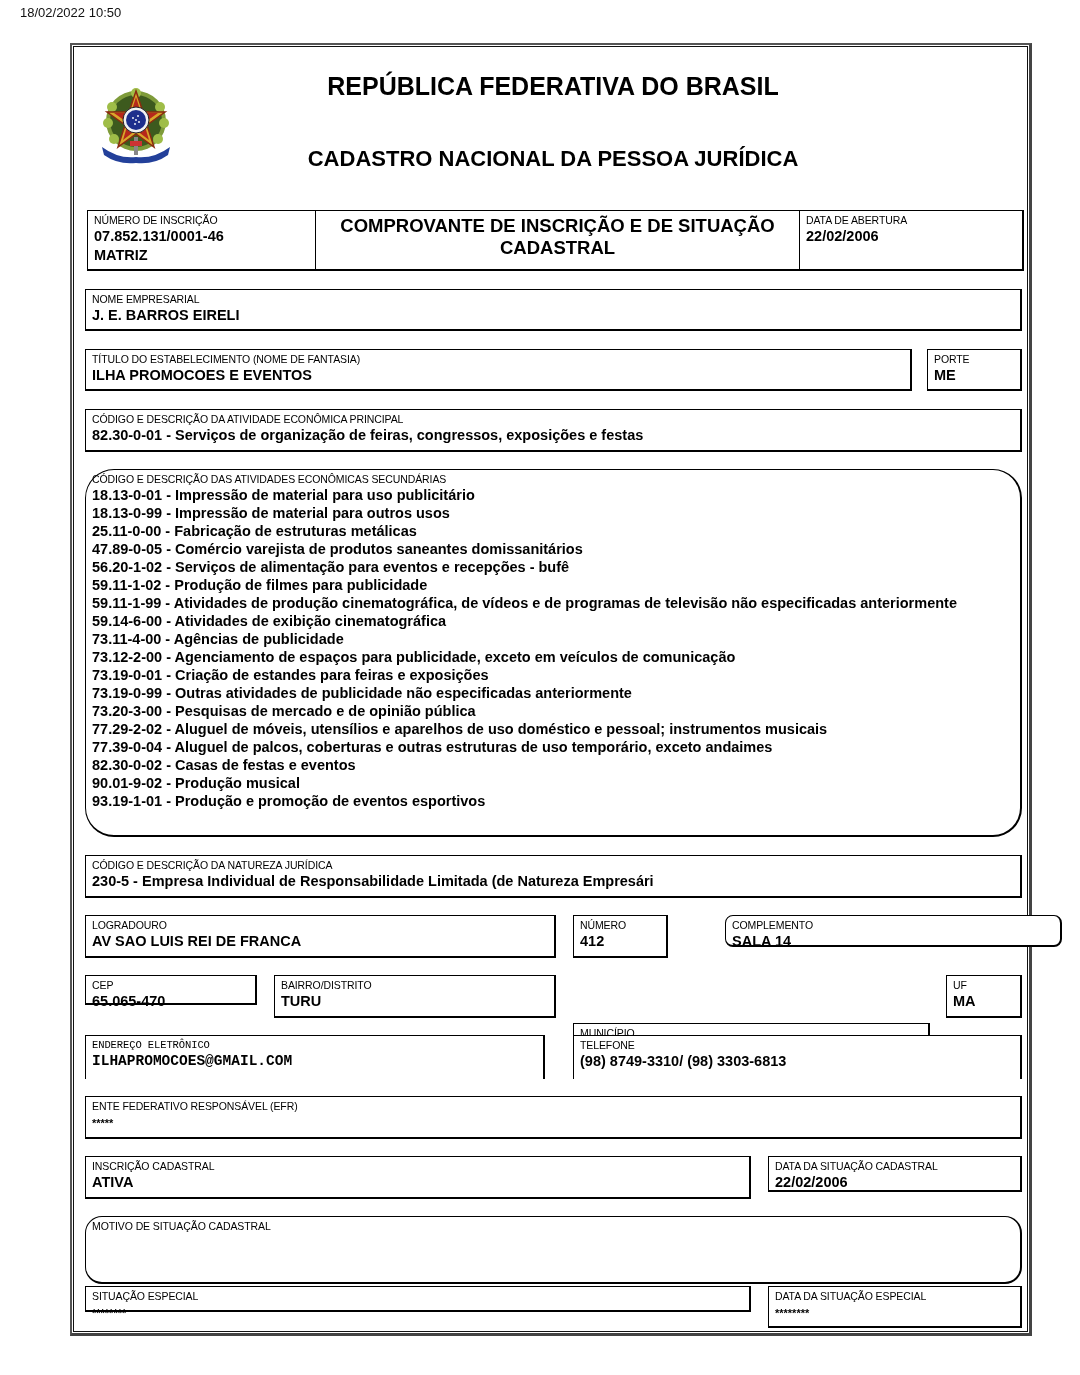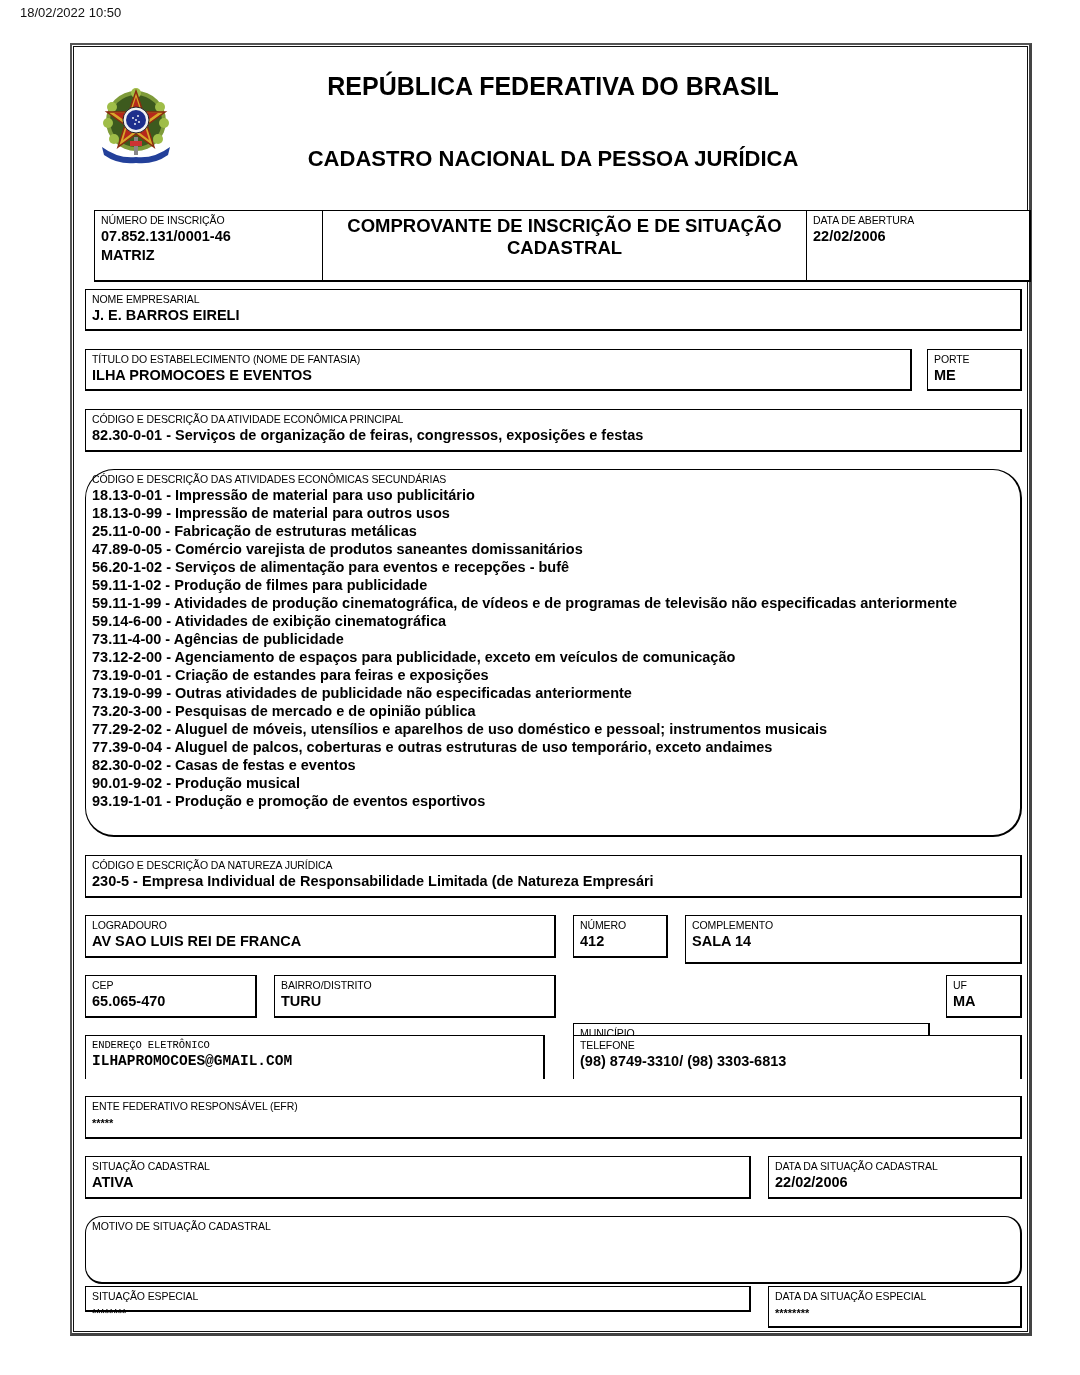--- a/index.html
+++ b/index.html
@@ -54,21 +54,21 @@
     </g>
     <rect x="36" y="52" width="4" height="18" fill="#888"></rect>
     <rect x="32" y="56" width="12" height="5" fill="#c33"></rect>
     <path d="M4 62 Q20 74 38 72 Q56 74 72 62 L70 70 Q56 80 38 78 Q20 80 6 70 Z" fill="#23409a"></path>
   </g>
 </svg>
 
 <div class="h1">REPÚBLICA FEDERATIVA DO BRASIL</div>
 <div class="h2">CADASTRO NACIONAL DA PESSOA JURÍDICA</div>
 
-<div class="box" style="left:94px; top:210px; width:937px; height:72px;padding-left:24px;">
+<div class="box" style="left:87px; top:210px; width:937px; height:61px;padding-left:24px;">
   <div style="position:absolute; left:0; top:0; width:227px; height:100%;">
     <div class="lbl">NÚMERO DE INSCRIÇÃO</div>
     <div class="val">07.852.131/0001-46</div>
     <div class="val" style="top:35px;">MATRIZ</div>
   </div>
   <div class="title-cell" style="left:227px; width:485px;">
     <div>COMPROVANTE DE INSCRIÇÃO E DE SITUAÇÃO</div>
     <div>CADASTRAL</div>
   </div>
   <div style="position:absolute; left:712px; top:0; right:0; height:100%;">
@@ -126,26 +126,26 @@
 </div>
 
 <div class="box" style="left:85px; top:915px; width:471px; height:43px;">
   <div class="lbl">LOGRADOURO</div>
   <div class="val">AV SAO LUIS REI DE FRANCA</div>
 </div>
 <div class="box" style="left:573px; top:915px; width:95px; height:43px;">
   <div class="lbl">NÚMERO</div>
   <div class="val">412</div>
 </div>
-<div class="box" style="left:685px; top:915px; width:337px; height:49px;">
+<div class="box" style="left:725px; top:915px; width:337px; height:32px;border-radius:8px;">
   <div class="lbl">COMPLEMENTO</div>
   <div class="val">SALA 14</div>
 </div>
 
-<div class="box" style="left:85px; top:975px; width:172px; height:43px;">
+<div class="box" style="left:85px; top:975px; width:172px; height:30px;">
   <div class="lbl">CEP</div>
   <div class="val">65.065-470</div>
 </div>
 <div class="box" style="left:274px; top:975px; width:282px; height:43px;">
   <div class="lbl">BAIRRO/DISTRITO</div>
   <div class="val">TURU</div>
 </div>
 <div class="box" style="left:573px; top:1023px; width:357px; height:43px;">
   <div class="lbl">MUNICÍPIO</div>
   <div class="val">SAO LUIS</div>
@@ -163,24 +163,24 @@
   <div class="lbl">TELEFONE</div>
   <div class="val">(98) 8749-3310/ (98) 3303-6813</div>
 </div>
 
 <div class="box" style="left:85px; top:1096px; width:937px; height:43px;">
   <div class="lbl">ENTE FEDERATIVO RESPONSÁVEL (EFR)</div>
   <div class="val small">*****</div>
 </div>
 
 <div class="box" style="left:85px; top:1156px; width:666px; height:43px;">
-  <div class="lbl">SITUAÇÃO CADASTRAL</div>
+  <div class="lbl">INSCRIÇÃO CADASTRAL</div>
   <div class="val">ATIVA</div>
 </div>
-<div class="box" style="left:768px; top:1156px; width:254px; height:43px;text-align:right;">
+<div class="box" style="left:768px; top:1156px; width:254px; height:36px;text-align:right;">
   <div class="lbl">DATA DA SITUAÇÃO CADASTRAL</div>
   <div class="val">22/02/2006</div>
 </div>
 
 <div class="box" style="left:85px; top:1216px; width:937px; height:68px;border-radius:17px;">
   <div class="lbl">MOTIVO DE SITUAÇÃO CADASTRAL</div>
   <div class="val"></div>
 </div>
 
 <div class="box open-bottom" style="left:85px; top:1286px; width:666px; height:26px; border-bottom:2.5px solid #000;">

